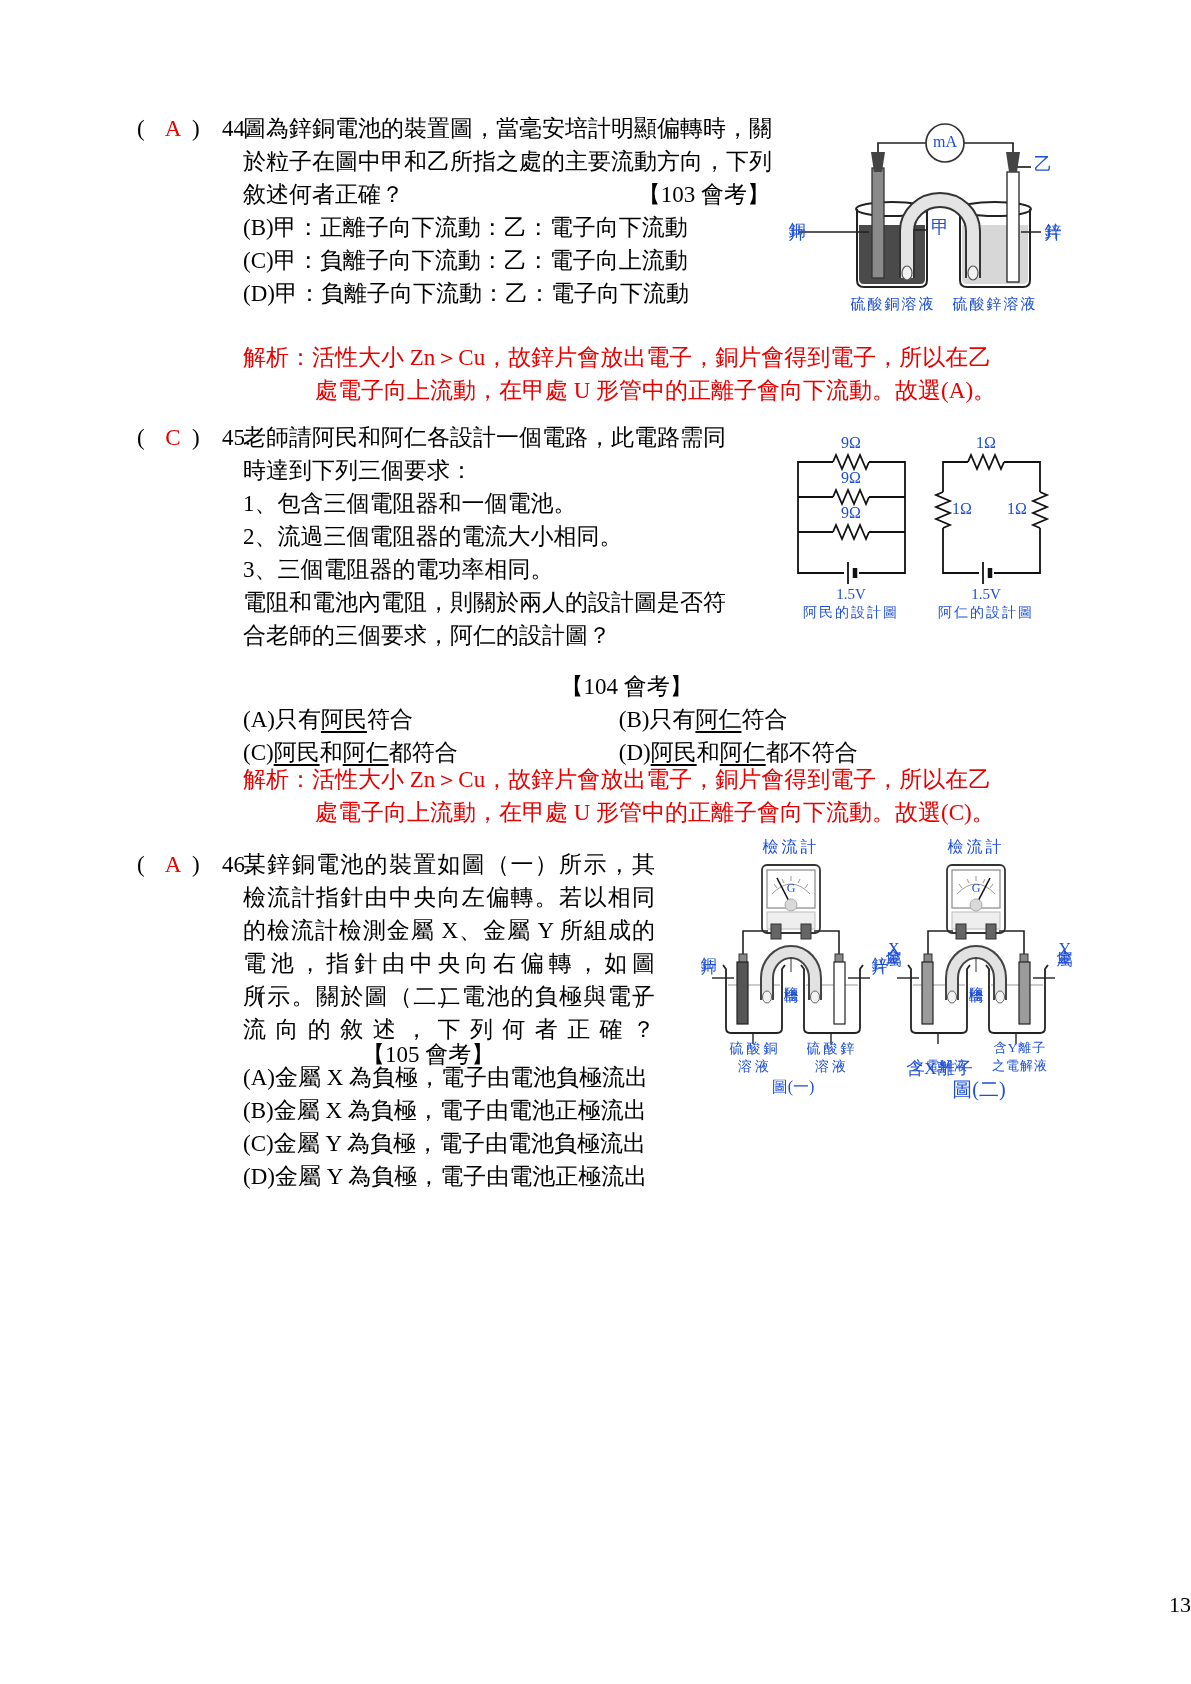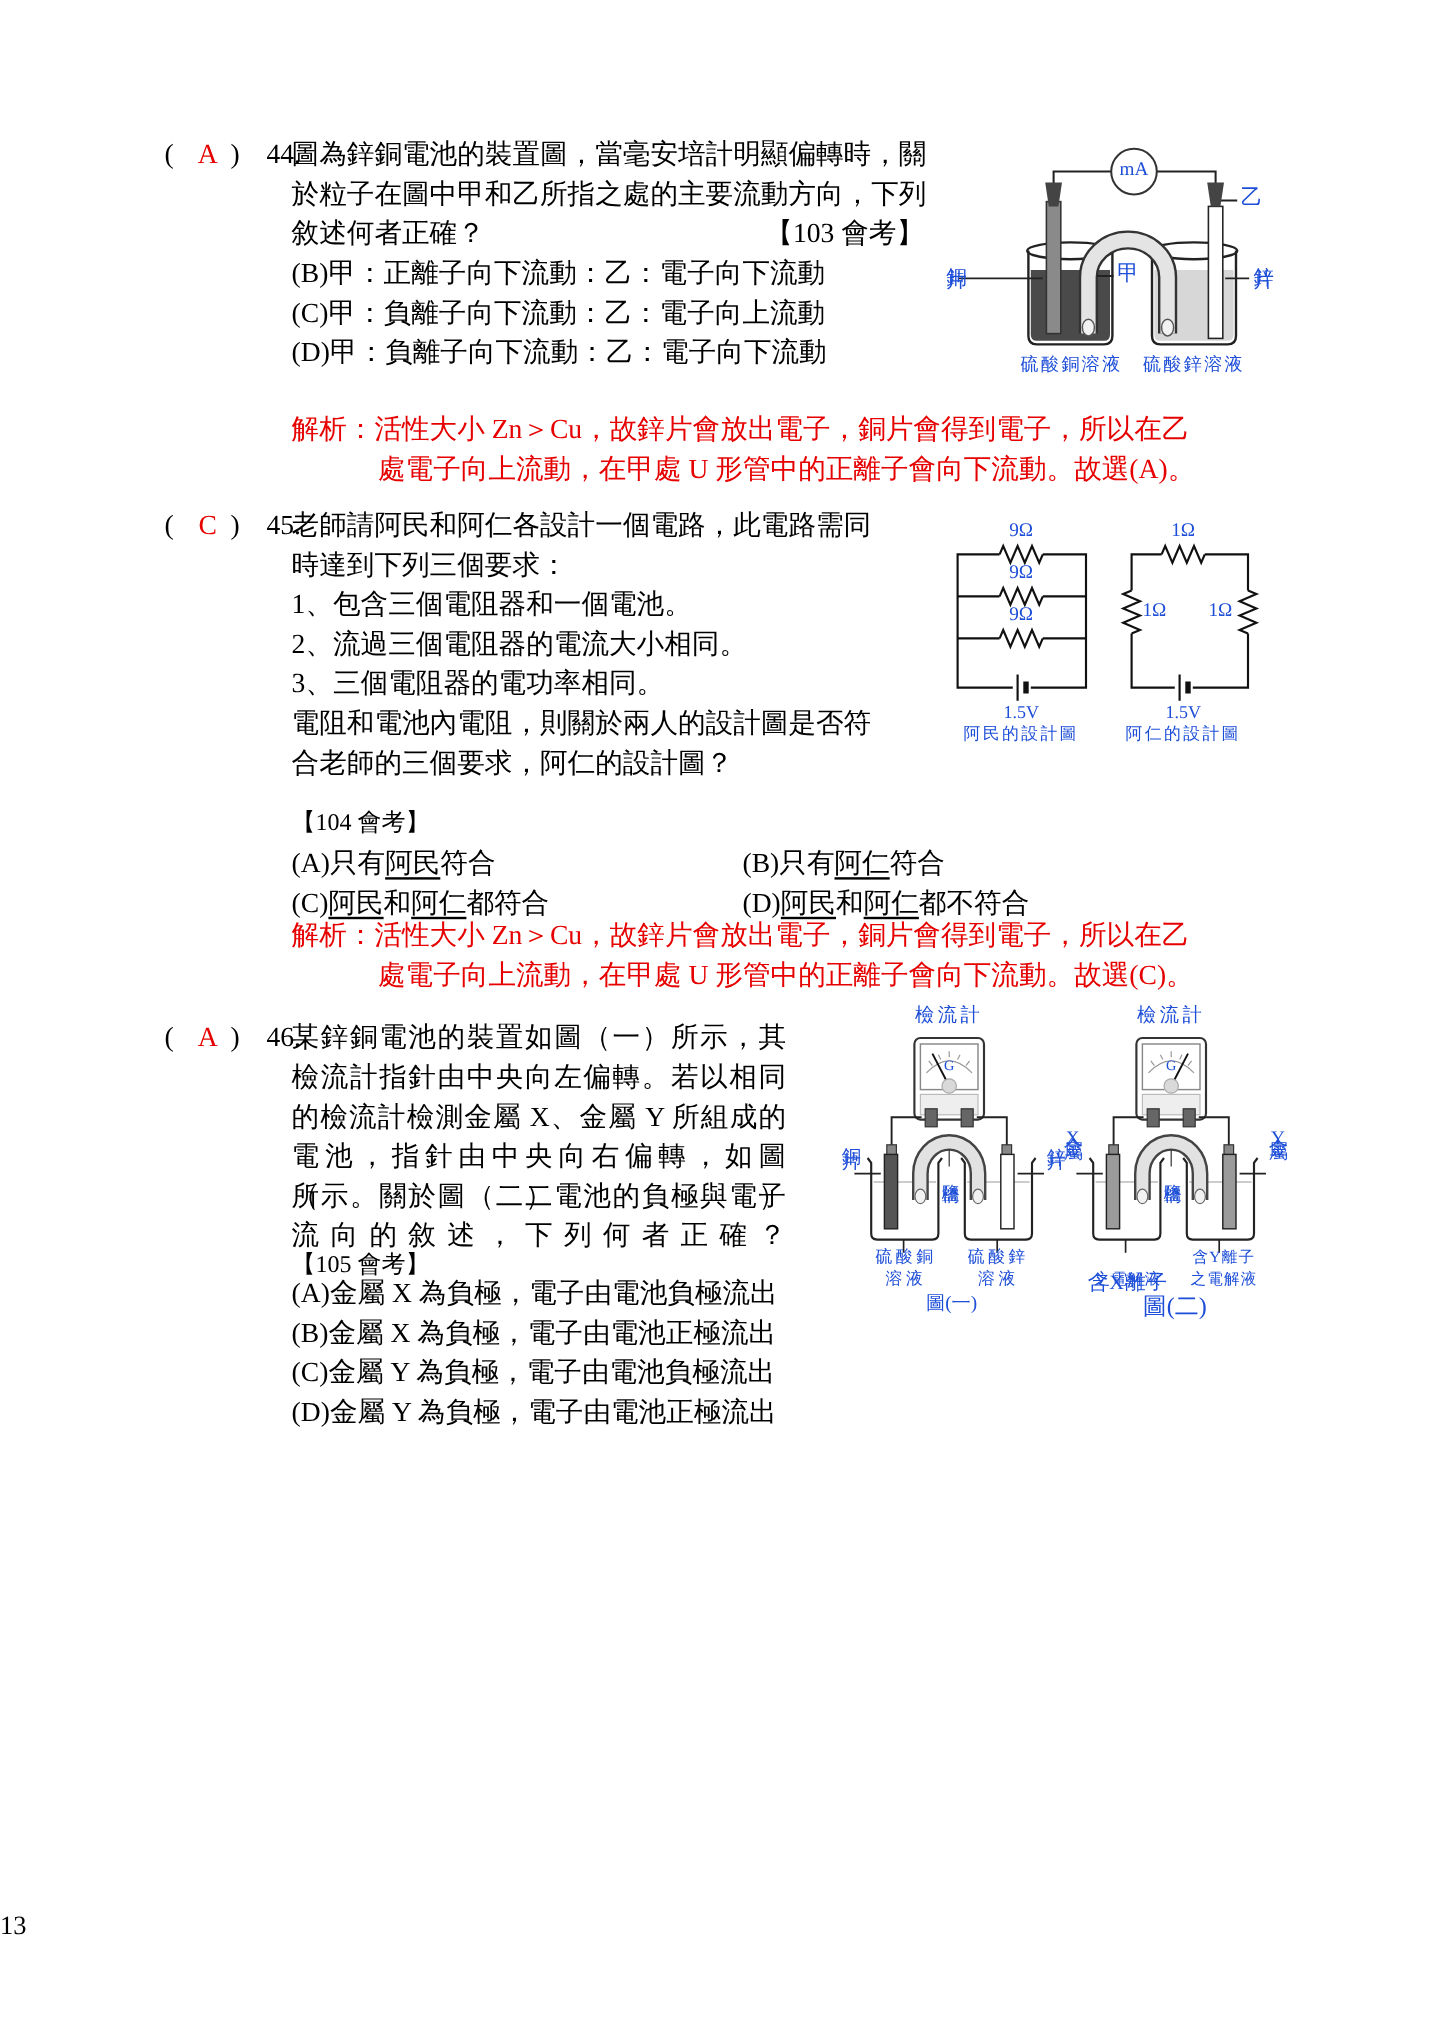--- a/index.html
+++ b/index.html
@@ -13,28 +13,28 @@
   .jline { height:33px; text-align:justify; text-align-last:justify; }
   .u { text-decoration:underline; text-underline-offset:4px; }
   .head { font-size:23px; line-height:33px; white-space:nowrap; }
   .head .paren { display:inline-block; width:17px; }
   .head .ans  { display:inline-block; width:38px; text-align:center; color:#e60000; }
   .head .num  { display:inline-block; margin-left:13px; }
   .ana { font-size:23px; line-height:33px; color:#e60000; }
   .ana .line { height:33px; white-space:nowrap; }
   .ana .ind { text-indent:72px; }
   .srcrow { display:flex; justify-content:space-between; }
-  .src-right { font-size:20px; line-height:33px; text-align:left; }
+  .src-right { font-size:23px; line-height:33px; text-align:center; }
   .optrow .oc { display:inline-block; width:370px; }
   .fig { position:absolute; }
   .fig svg { position:absolute; left:0; top:0; }
   .fl { position:absolute; white-space:nowrap; color:#1d4ed8; line-height:1.15; }
   .vert { writing-mode:vertical-rl; text-orientation:upright; letter-spacing:2px; }
   .ctr { text-align:center; }
-  .pageno { font-size:22px; text-align:left; }
+  .pageno { font-size:22px; text-align:right; }
 </style>
 </head>
 <body>
 
 <div class="page">
 
   <div class="abs head" style="left:137px;top:112px">
     <span class="paren">(</span><span class="ans">A</span><span class="paren">)</span><span class="num">44.</span>
   </div>
   <div class="abs qtext" style="left:243px;top:112px;width:527px">

